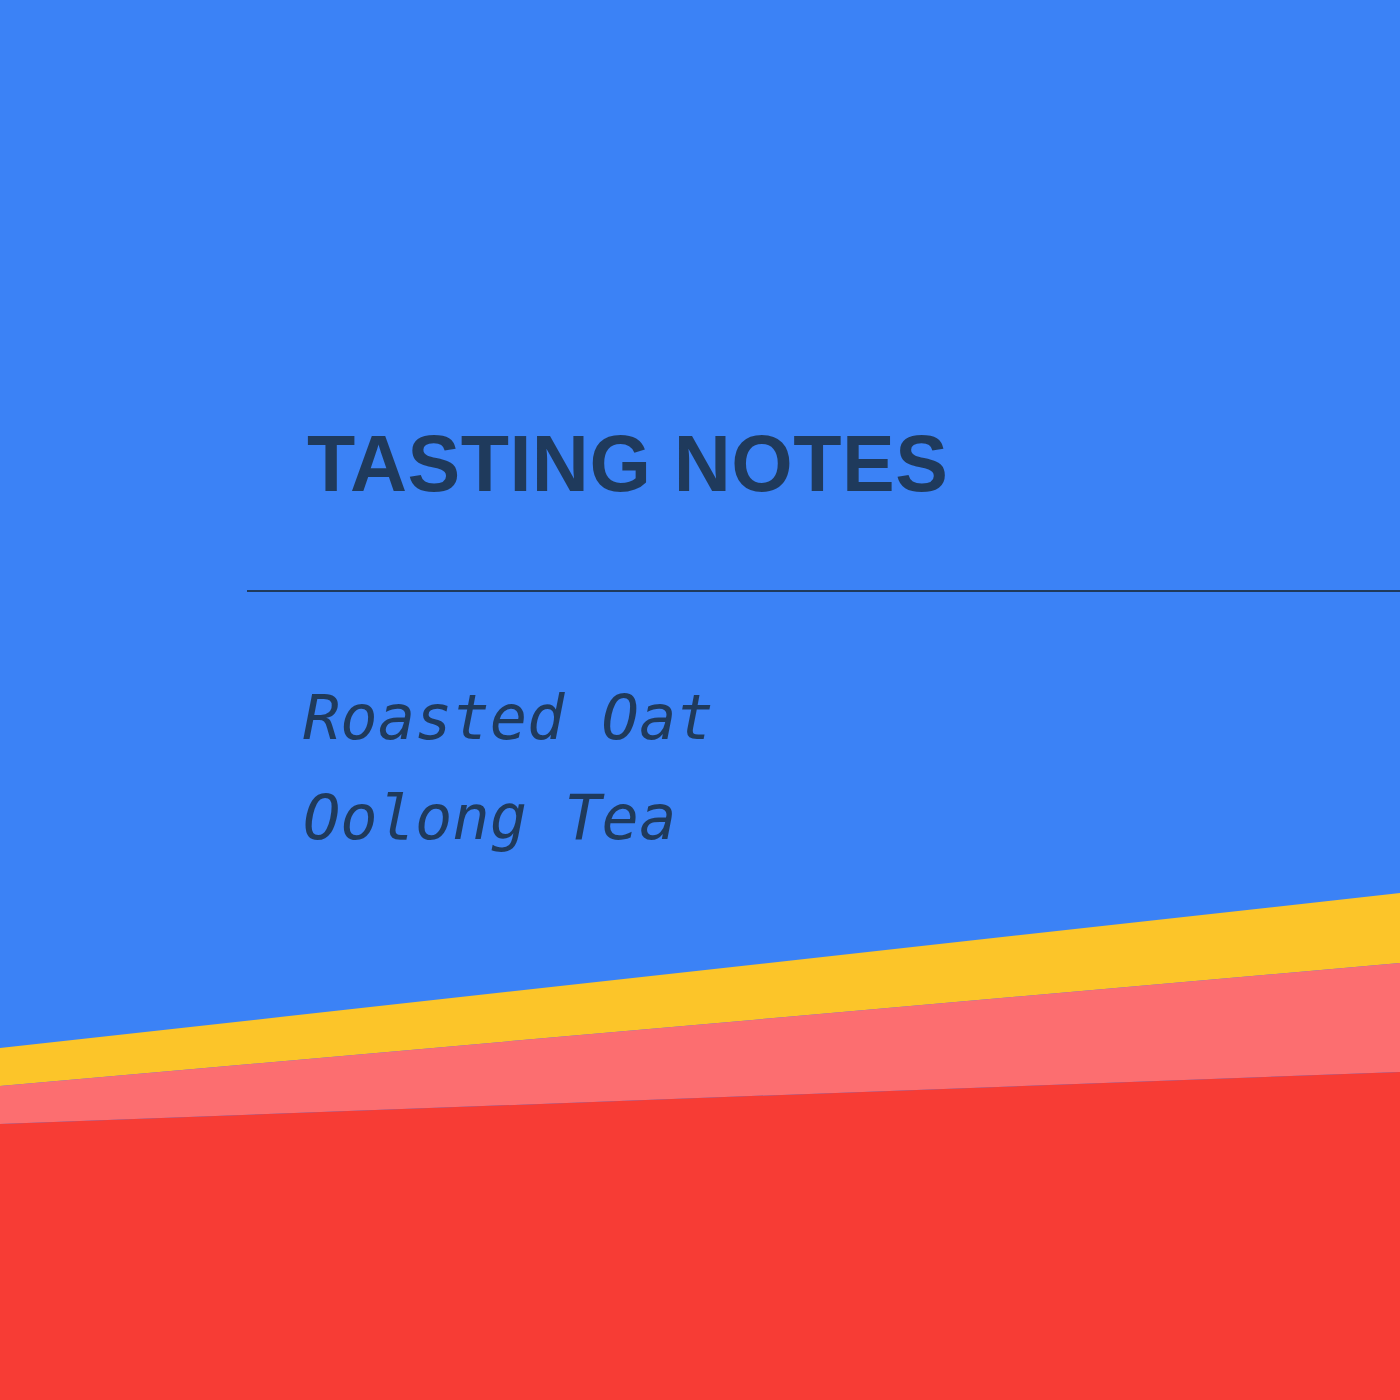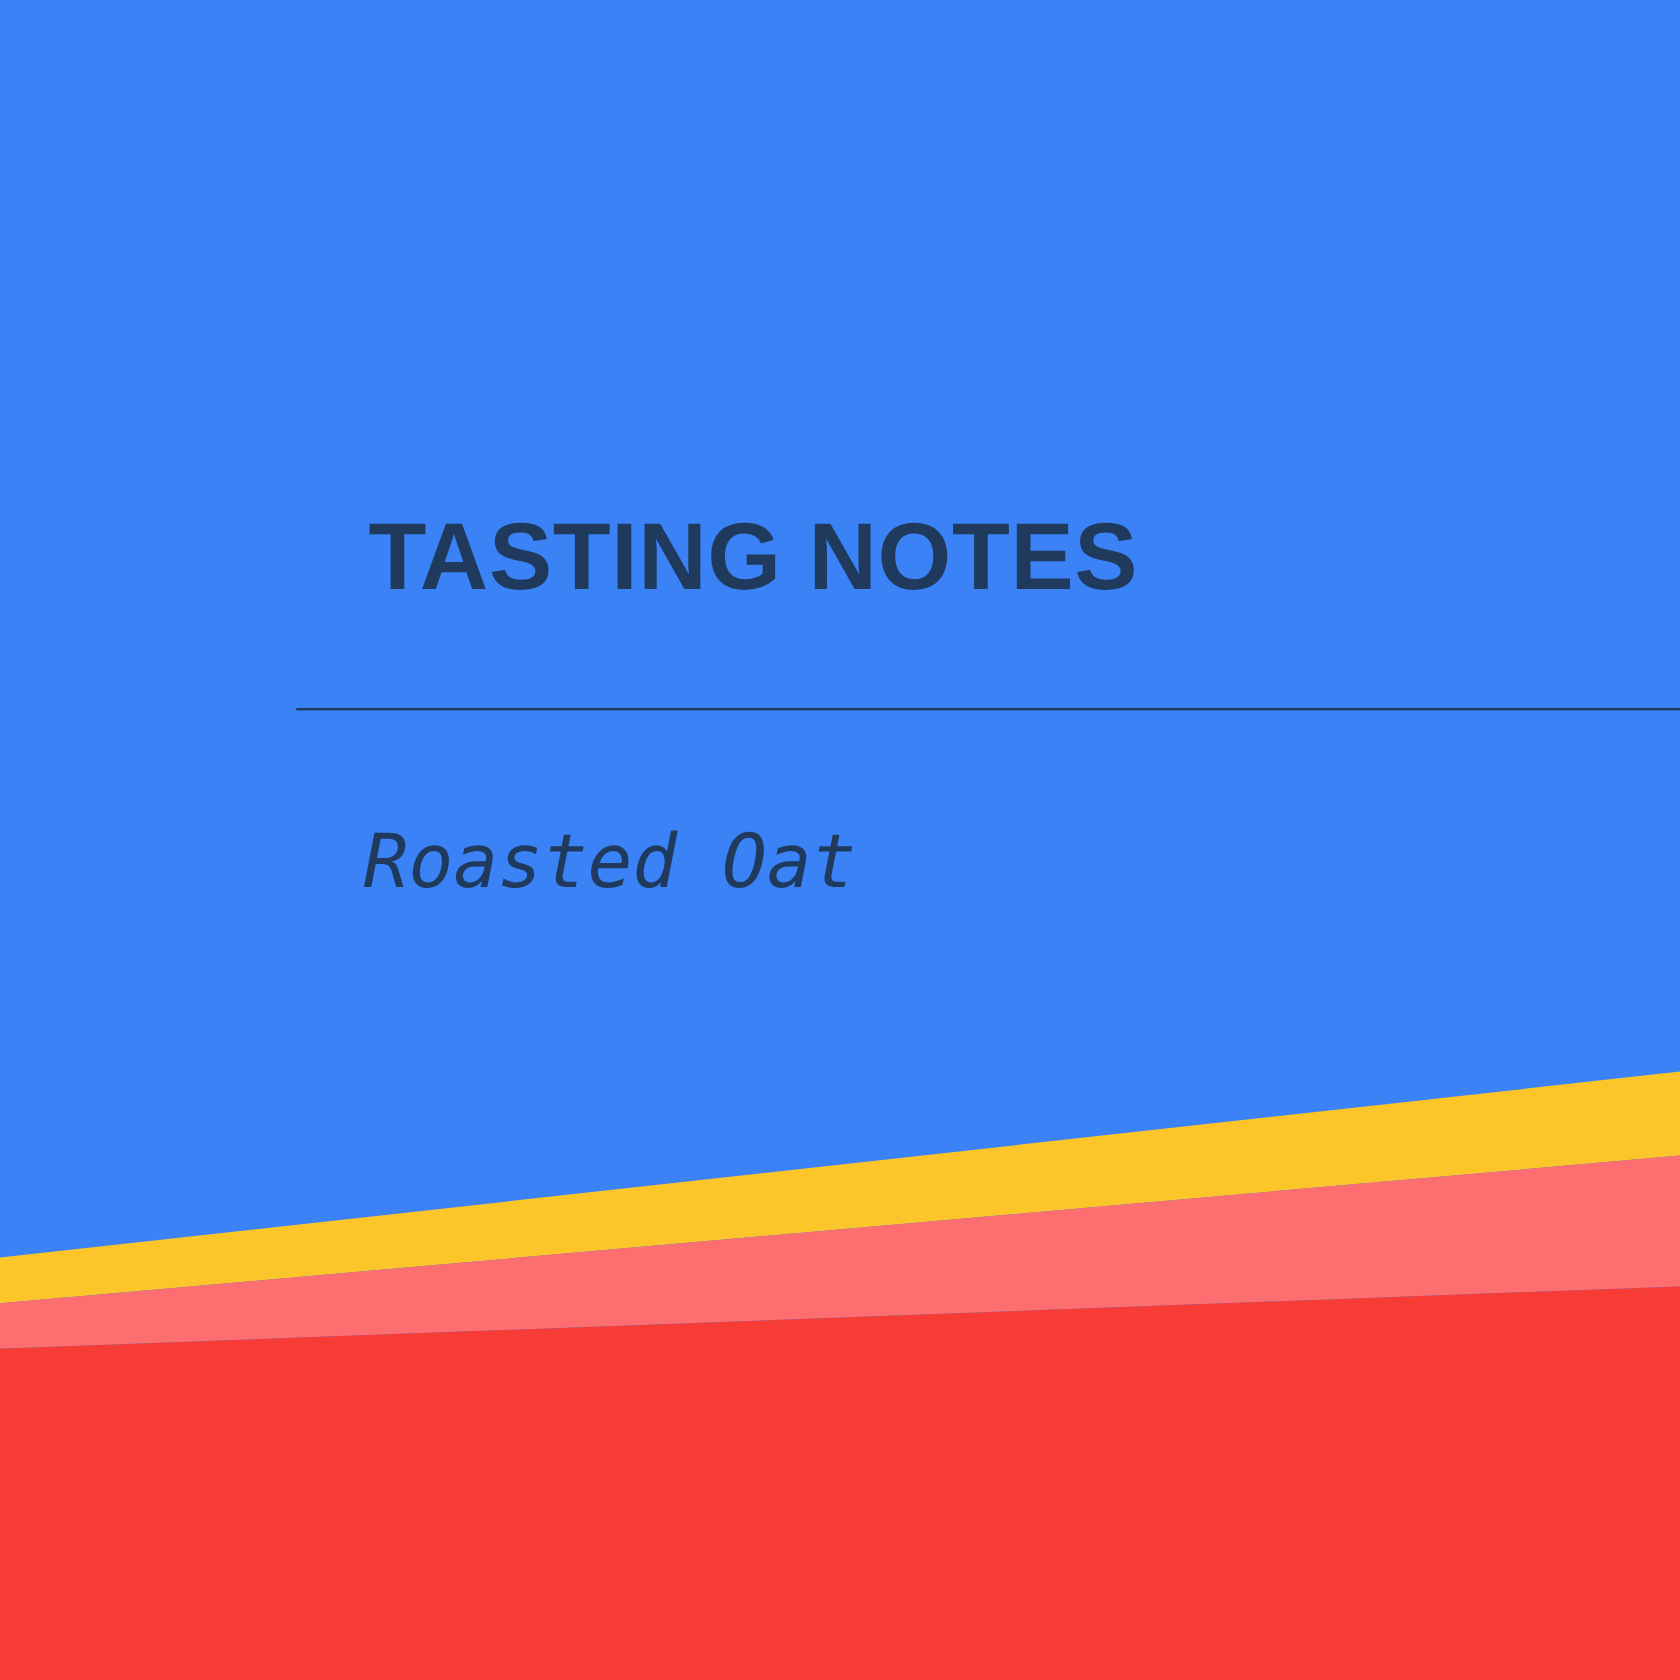--- a/index.html
+++ b/index.html
@@ -91,16 +91,17 @@
   </svg>
 
   <div id="content">
 
     <h1 id="page-title" style="color: rgb(31, 58, 92);">TASTING NOTES</h1>
 
     <div id="title-divider" style="background: rgb(31, 58, 92);"></div>
 
     <ul id="notes-list">
       <li style="color: rgb(31, 58, 92);">Roasted Oat</li>
+      <li style="color: rgb(31, 58, 92);">Oolong Tea</li>
     </ul>
 
   </div>
 </div>
 
 </body></html>

